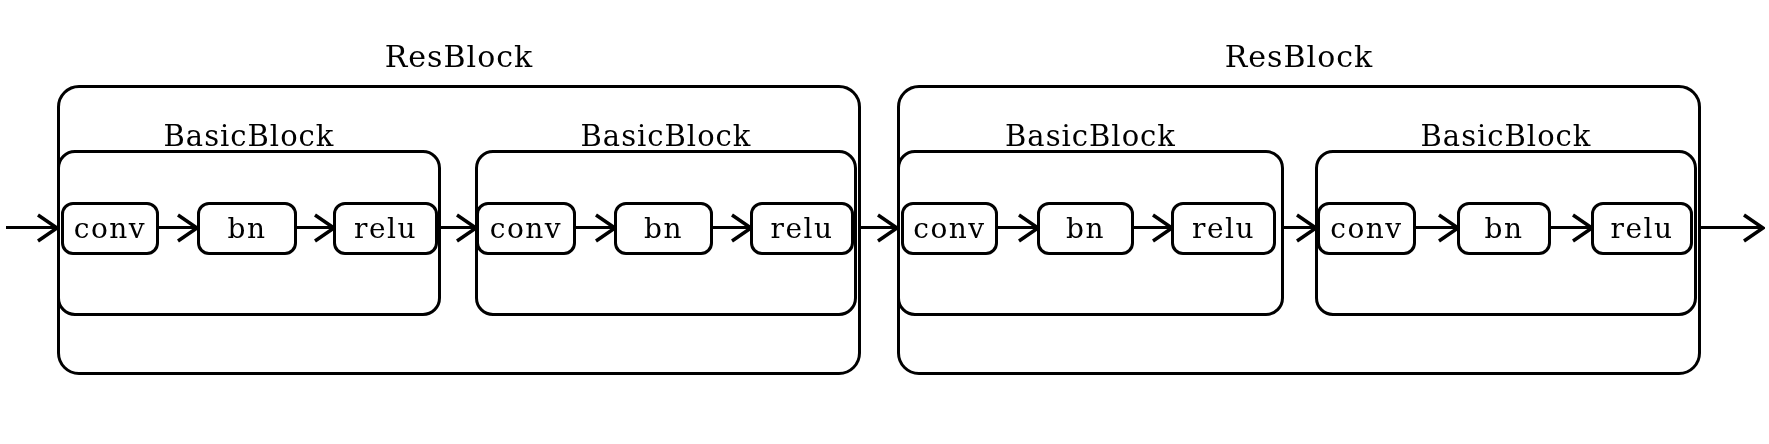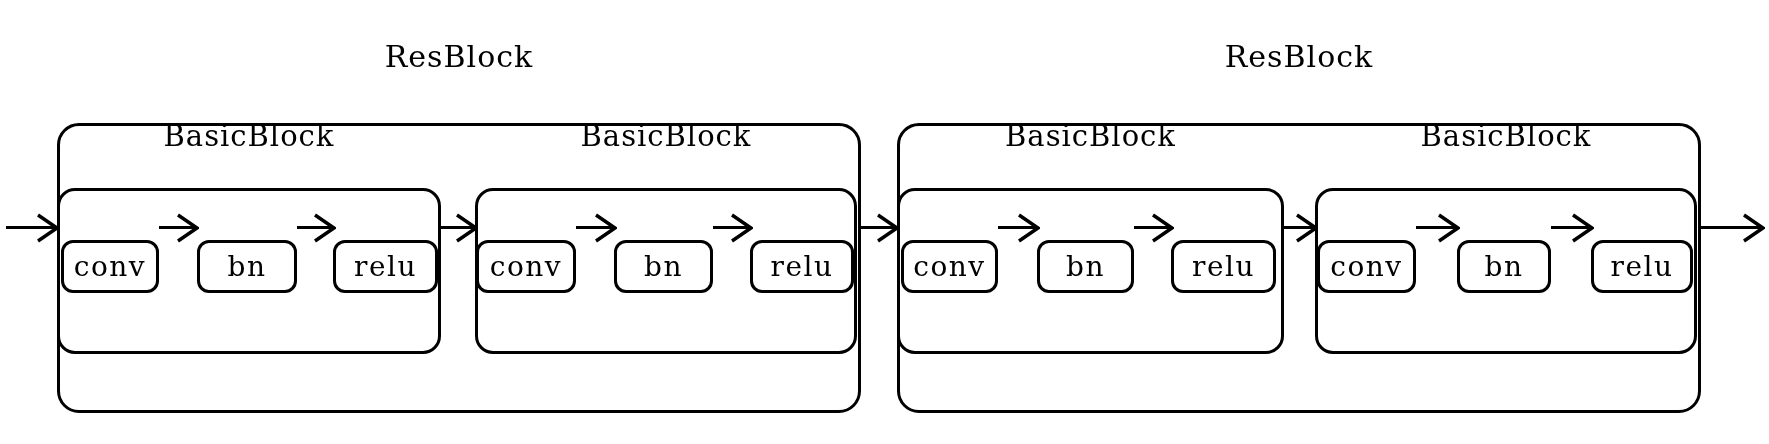--- a/index.html
+++ b/index.html
@@ -11,21 +11,20 @@
     font-family: "DejaVu Serif", "Liberation Serif", serif;
     color: #000000;
     overflow: hidden;
     padding-left: 32px;
   }
   .box {
     position: absolute;
     box-sizing: border-box;
     border: 3px solid #000000;
     background: transparent;
-    margin-top: 38px;
   }
   .resblock  { border-radius: 22px; }
   .basicblock{ border-radius: 18px; }
   .node {
     border-radius: 12px;
     top: 202px;
     height: 53px;
     display: flex;
     align-items: center;
     justify-content: center;

